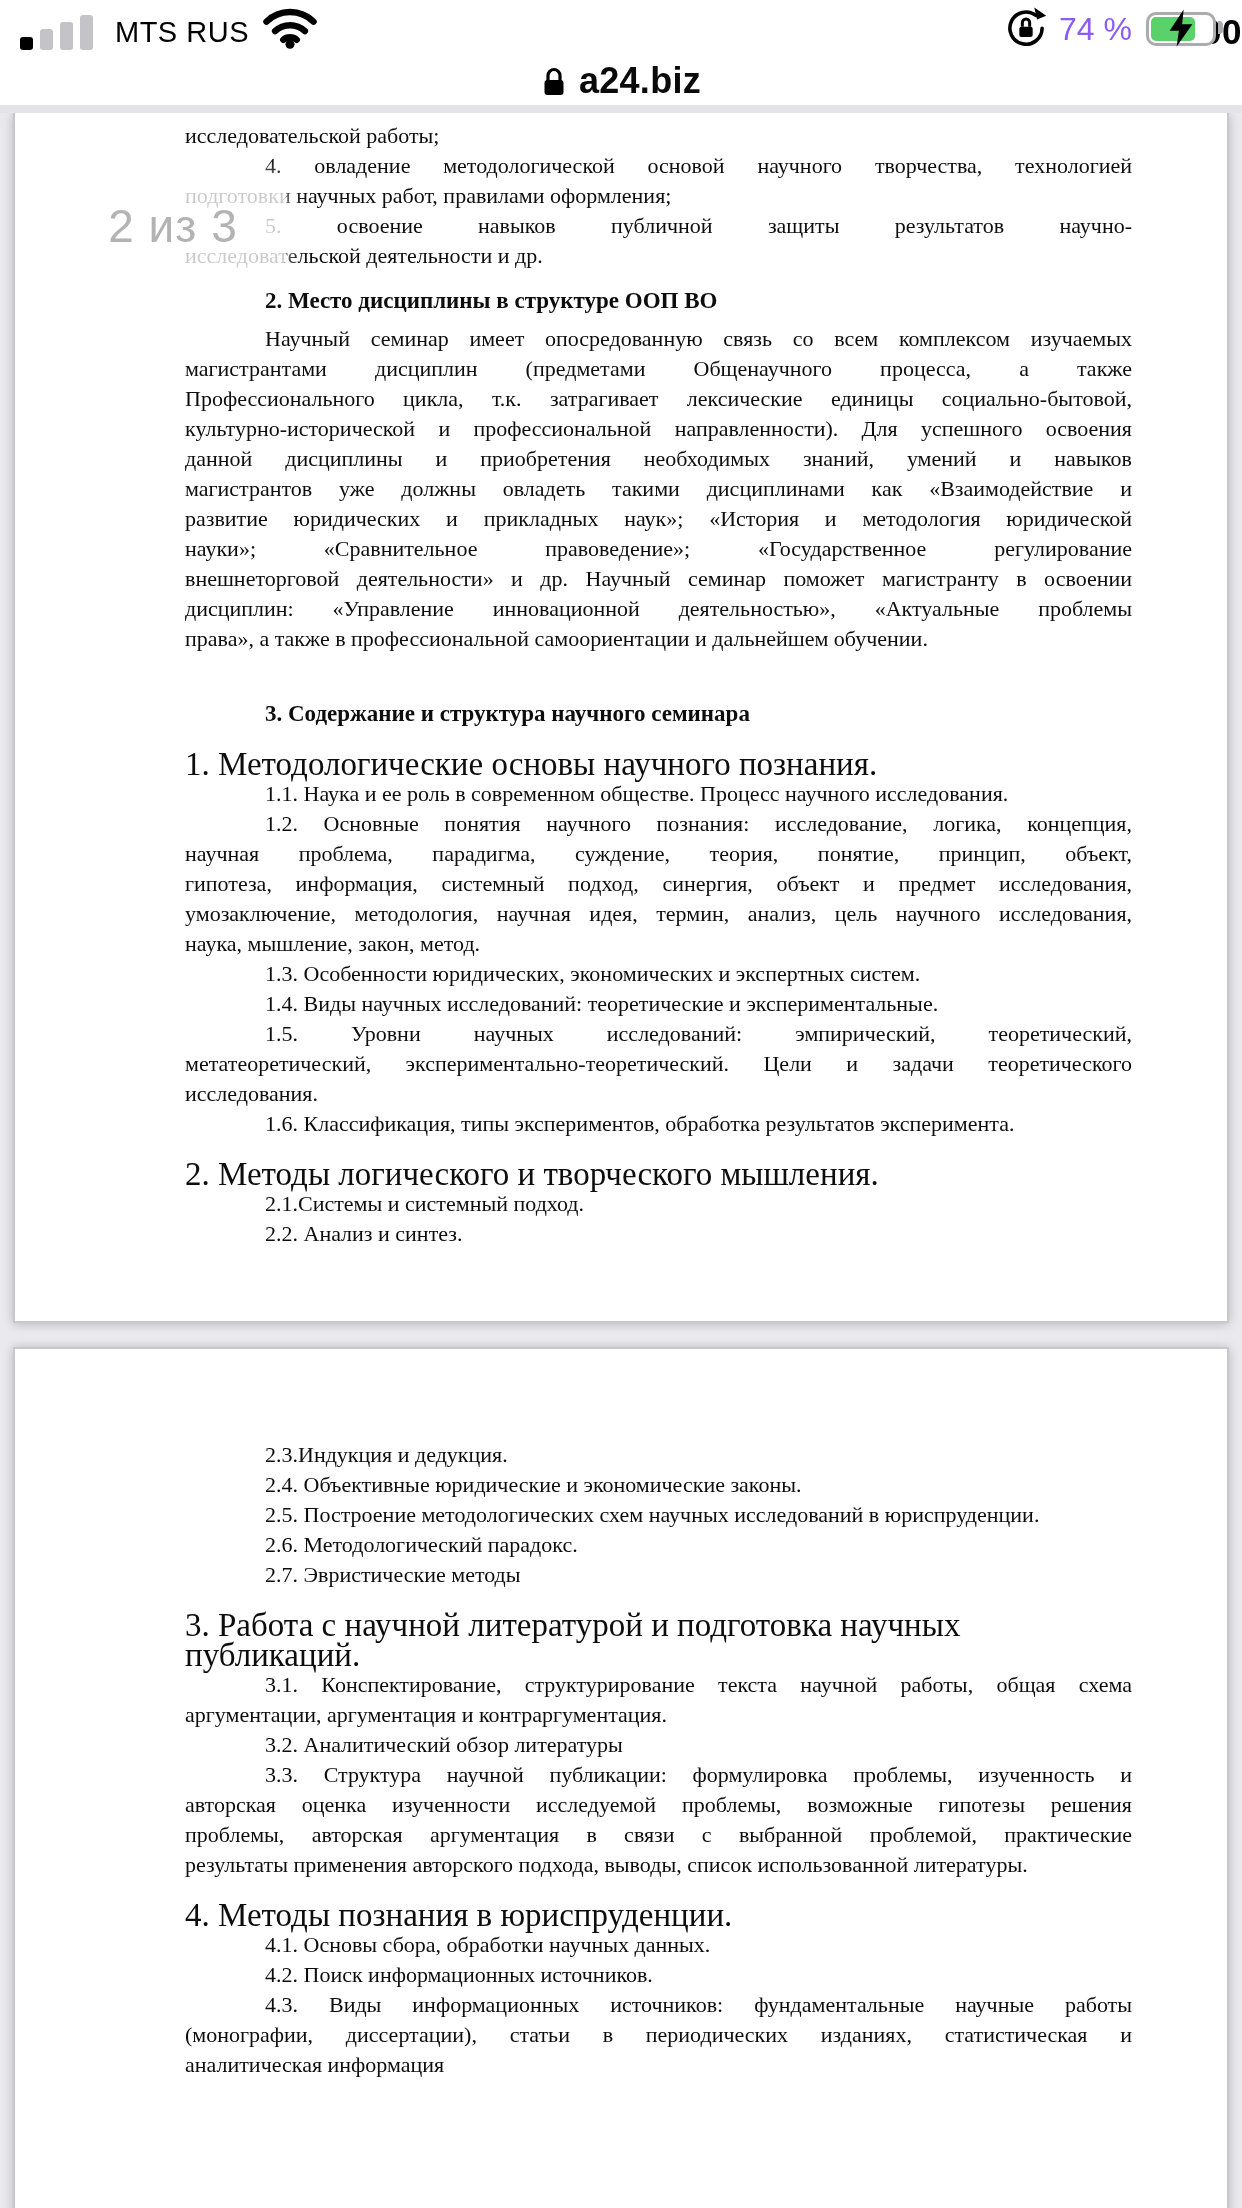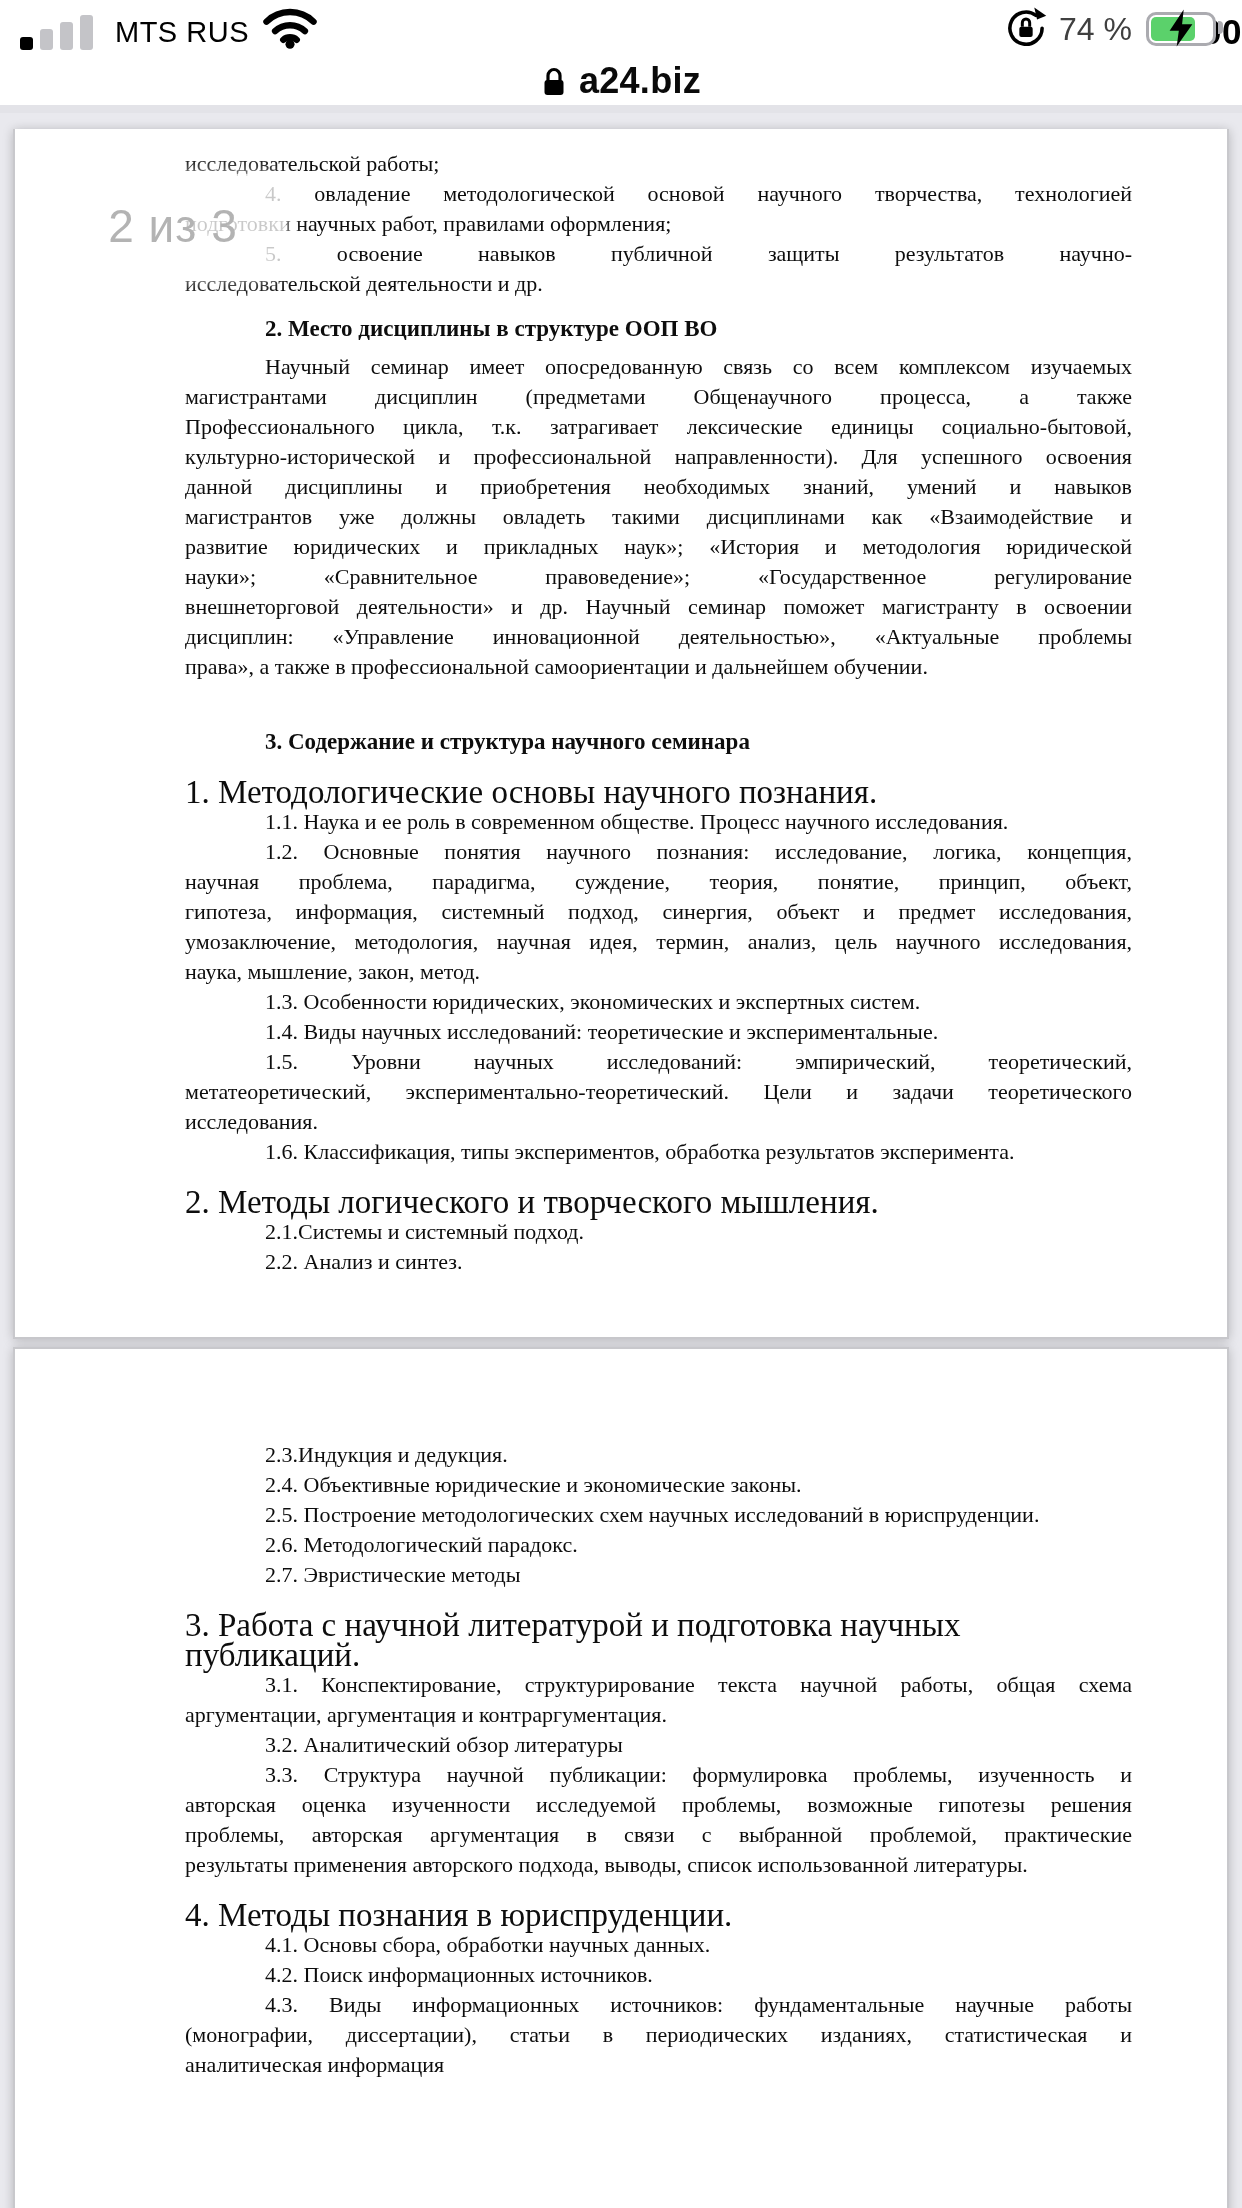--- a/index.html
+++ b/index.html
@@ -21,21 +21,21 @@
   .signal .bar.b2{height:21px;}
   .signal .bar.b3{height:28px;}
   .signal .bar.b4{height:35px;margin-right:0;}
   .carrier{font-size:29px;font-weight:500;color:#000;margin:0 12px 1px 8px;letter-spacing:.5px;}
   .wifi{margin-bottom:0px;}
   .sb-time{
     position:absolute;left:0;right:0;top:12px;text-align:right;
     font-size:35px;font-weight:600;color:#000;letter-spacing:.5px;
   }
   .sb-right{position:absolute;right:14px;top:8px;display:flex;align-items:center;height:42px;}
-  .pct{font-size:32px;font-weight:400;color:#404040;margin:0 14px 0 10px;}
+  .pct{font-size:32px;font-weight:400;color:#8b5cf6;margin:0 14px 0 10px;}
   .battery{position:relative;width:82px;height:44px;}
   .bat-body{
     position:absolute;left:0;top:5px;width:64px;height:28px;
     border:3px solid #ababb0;border-radius:10px;background:#fff;
   }
   .bat-fill{position:absolute;left:2px;top:2px;bottom:2px;width:44px;background:#5bd16b;border-radius:5px;}
   .bat-cap{position:absolute;left:72px;top:14px;width:5px;height:13px;background:#ababb0;border-radius:0 4px 4px 0;}
   .bolt{position:absolute;left:22px;top:0px;width:26px;height:42px;}
   .urlbar{
     position:absolute;left:0;top:56px;width:100%;height:49px;
@@ -46,21 +46,21 @@
 
   .strip{position:absolute;top:105px;left:0;width:1242px;height:8px;background:#e3e3e8;z-index:4;}
 
   
   .viewer{position:absolute;top:113px;left:0;width:1242px;height:2095px;}
   .page{
     position:absolute;left:13px;width:1216px;background:#ffffff;
     border:2px solid #c8c8cc;box-sizing:border-box;
     box-shadow:0 1px 10px rgba(0,0,0,0.22);
   }
-  .page1{top:16px;height:1210px;border-top:none;padding:20px 95px 0 170px;overflow:hidden;}
+  .page1{top:0;height:1210px;border-top:none;padding:8px 95px 0 170px;overflow:hidden;}
   .page2{top:1234px;height:1130px;padding:91px 95px 0 170px;overflow:hidden;}
 
   
   .ln{
     font-family:"Liberation Serif","DejaVu Serif",serif;
     font-size:22px;line-height:30px;min-height:30px;color:#0d0d0d;
   }
   .ind{padding-left:80px;}
   .jl{text-align:justify;text-align-last:justify;}
   .hb{font-weight:700;font-size:23px;margin-top:15px;margin-bottom:8px;}

